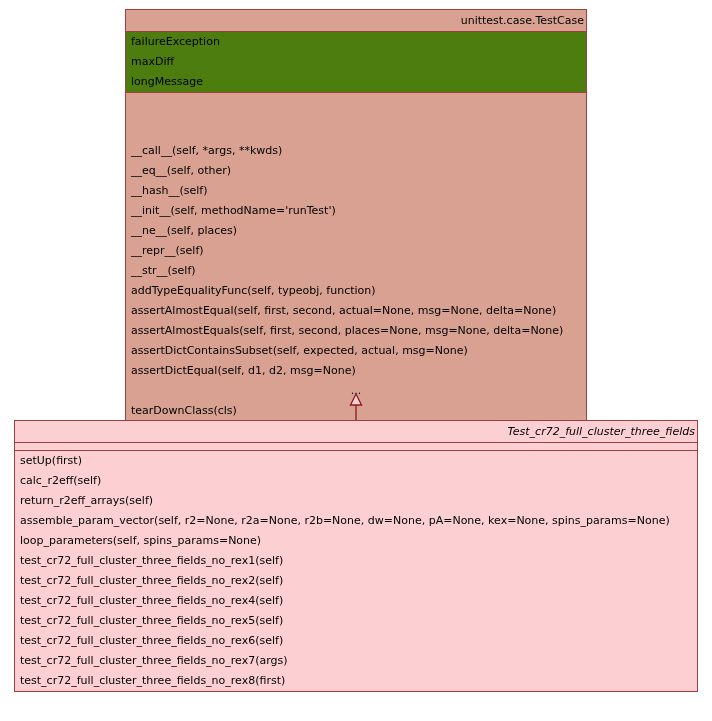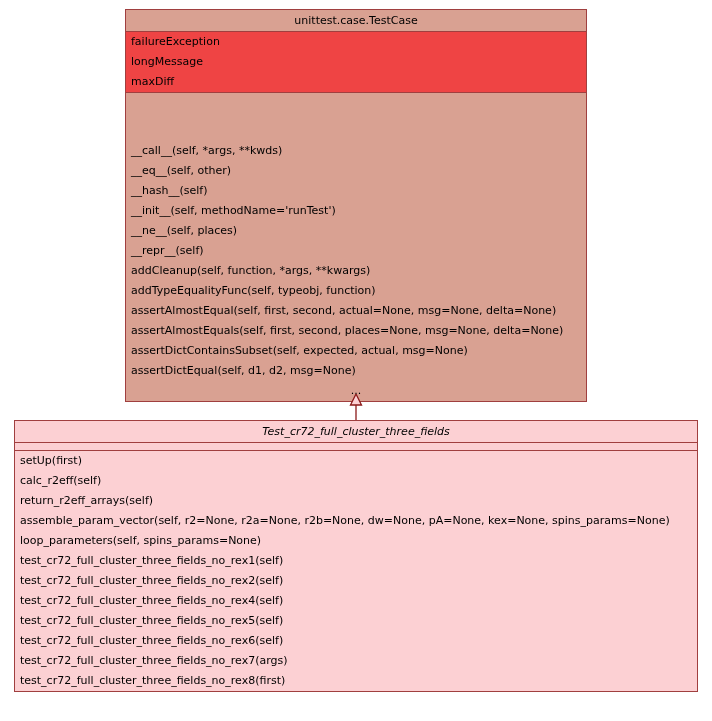--- a/index.html
+++ b/index.html
@@ -24,21 +24,21 @@
     height: 721px;
   }
 
   
   .uml-class {
     position: absolute;
     box-sizing: border-box;
     border: 1px solid #a03f3f;
   }
   .uml-title {
-    text-align: center;
+    text-align: right;
     font-size: 11px;
     padding: 4px 2px 4px 2px;
     border-bottom: 1px solid #a03f3f;
     line-height: 13px;
   }
   .uml-compartment {
     border-bottom: 1px solid #a03f3f;
   }
   .uml-compartment:last-child {
     border-bottom: none;
@@ -59,21 +59,21 @@
     left: 125px;
     top: 9px;
     width: 462px;
     background: #d9a192;
   }
   #testcase-box .uml-title {
     background: #d9a192;
     border-bottom: 1px solid #a03f3f;
   }
   #testcase-box .attr-compartment {
-    background: #ef4444;
+    background: #4d7c0f;
   }
   #testcase-box .op-compartment {
     background: #d9a192;
     margin-top: 48px;
   }
 
   
   #subclass-box {
     left: 14px;
     top: 420px;
@@ -104,38 +104,39 @@
 </head>
 <body>
 
 <div id="canvas">
 
   <div class="uml-class" id="testcase-box">
     <div class="uml-title">unittest.case.TestCase</div>
 
     <div class="uml-compartment attr-compartment">
       <div class="uml-row">failureException</div>
+      <div class="uml-row">maxDiff</div>
       <div class="uml-row">longMessage</div>
-      <div class="uml-row">maxDiff</div>
     </div>
 
     <div class="uml-compartment op-compartment">
       <div class="uml-row">__call__(self, *args, **kwds)</div>
       <div class="uml-row">__eq__(self, other)</div>
       <div class="uml-row">__hash__(self)</div>
       <div class="uml-row">__init__(self, methodName='runTest')</div>
       <div class="uml-row">__ne__(self, places)</div>
       <div class="uml-row">__repr__(self)</div>
-      <div class="uml-row">addCleanup(self, function, *args, **kwargs)</div>
+      <div class="uml-row">__str__(self)</div>
       <div class="uml-row">addTypeEqualityFunc(self, typeobj, function)</div>
       <div class="uml-row">assertAlmostEqual(self, first, second, actual=None, msg=None, delta=None)</div>
       <div class="uml-row">assertAlmostEquals(self, first, second, places=None, msg=None, delta=None)</div>
       <div class="uml-row">assertDictContainsSubset(self, expected, actual, msg=None)</div>
       <div class="uml-row">assertDictEqual(self, d1, d2, msg=None)</div>
       <div class="uml-row center">...</div>
+      <div class="uml-row">tearDownClass(cls)</div>
     </div>
   </div>
 
   <div id="generalization">
     <svg width="16" height="28" viewBox="0 0 16 28">
       <line x1="8" y1="27" x2="8" y2="11" stroke="#8b1a1a" stroke-width="1.3"></line>
       <polygon points="8,0 2.5,11 13.5,11" fill="#fcd0d3" stroke="#8b1a1a" stroke-width="1.3"></polygon>
     </svg>
   </div>
 

